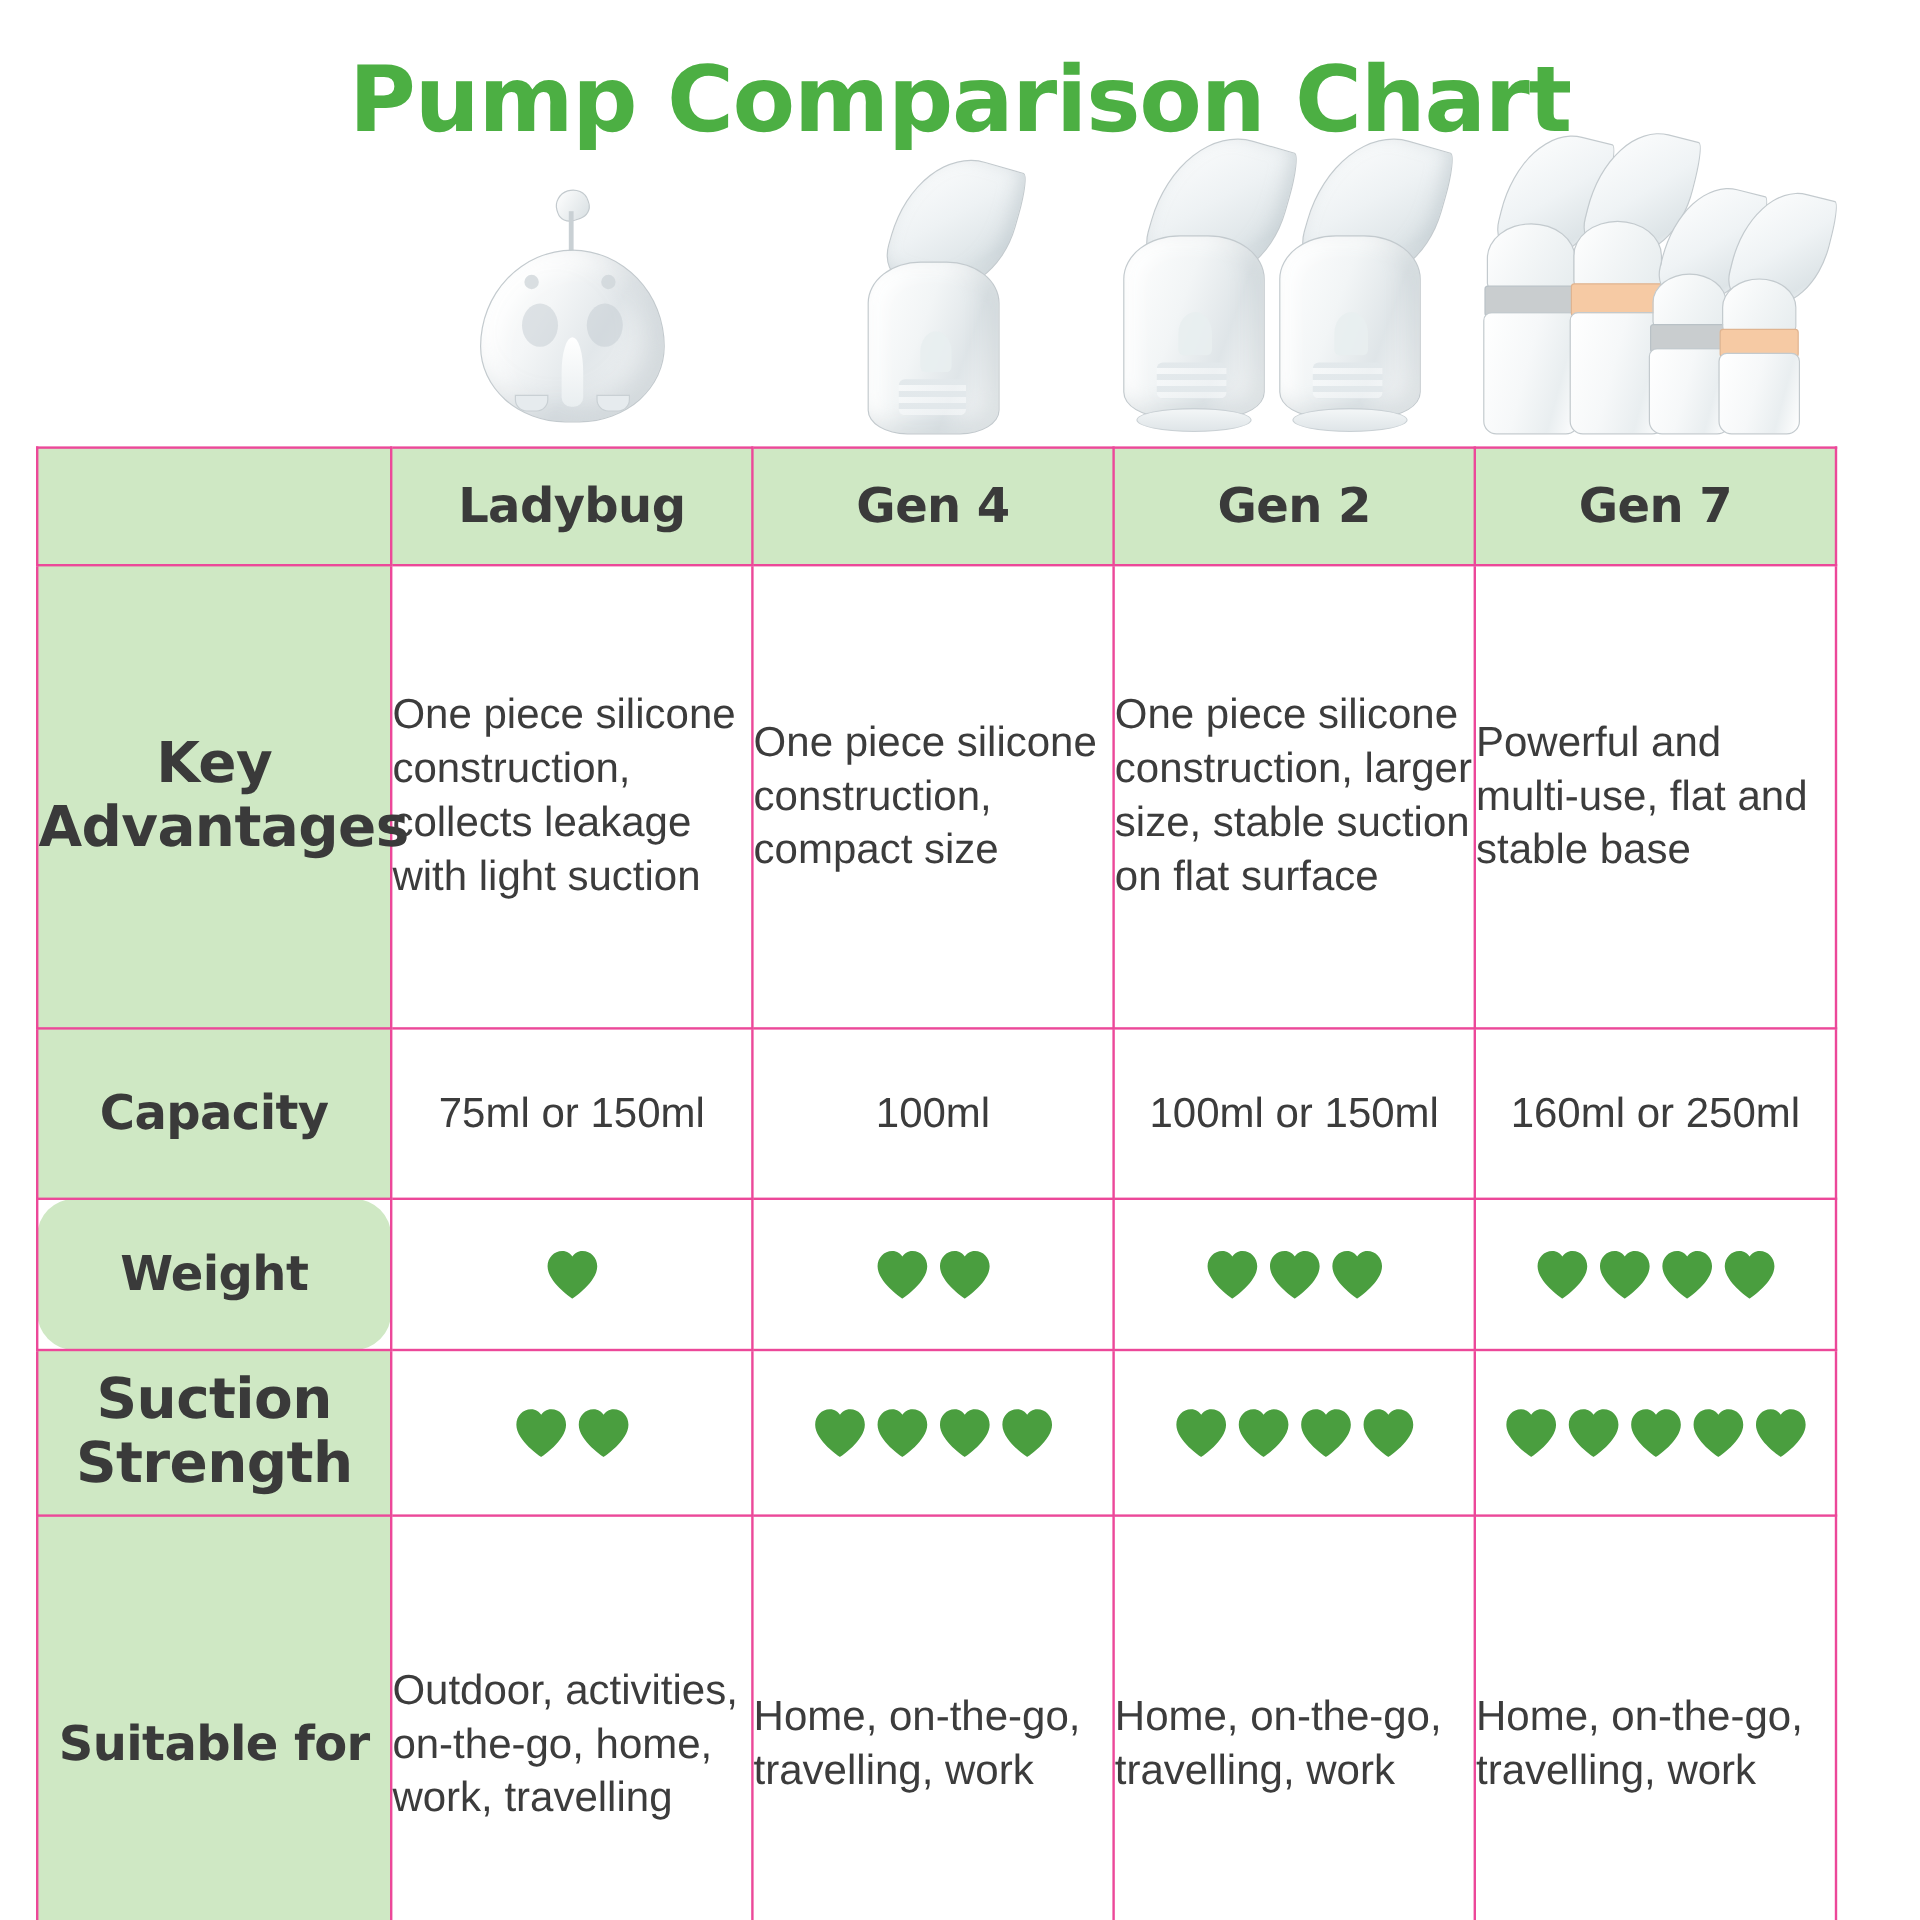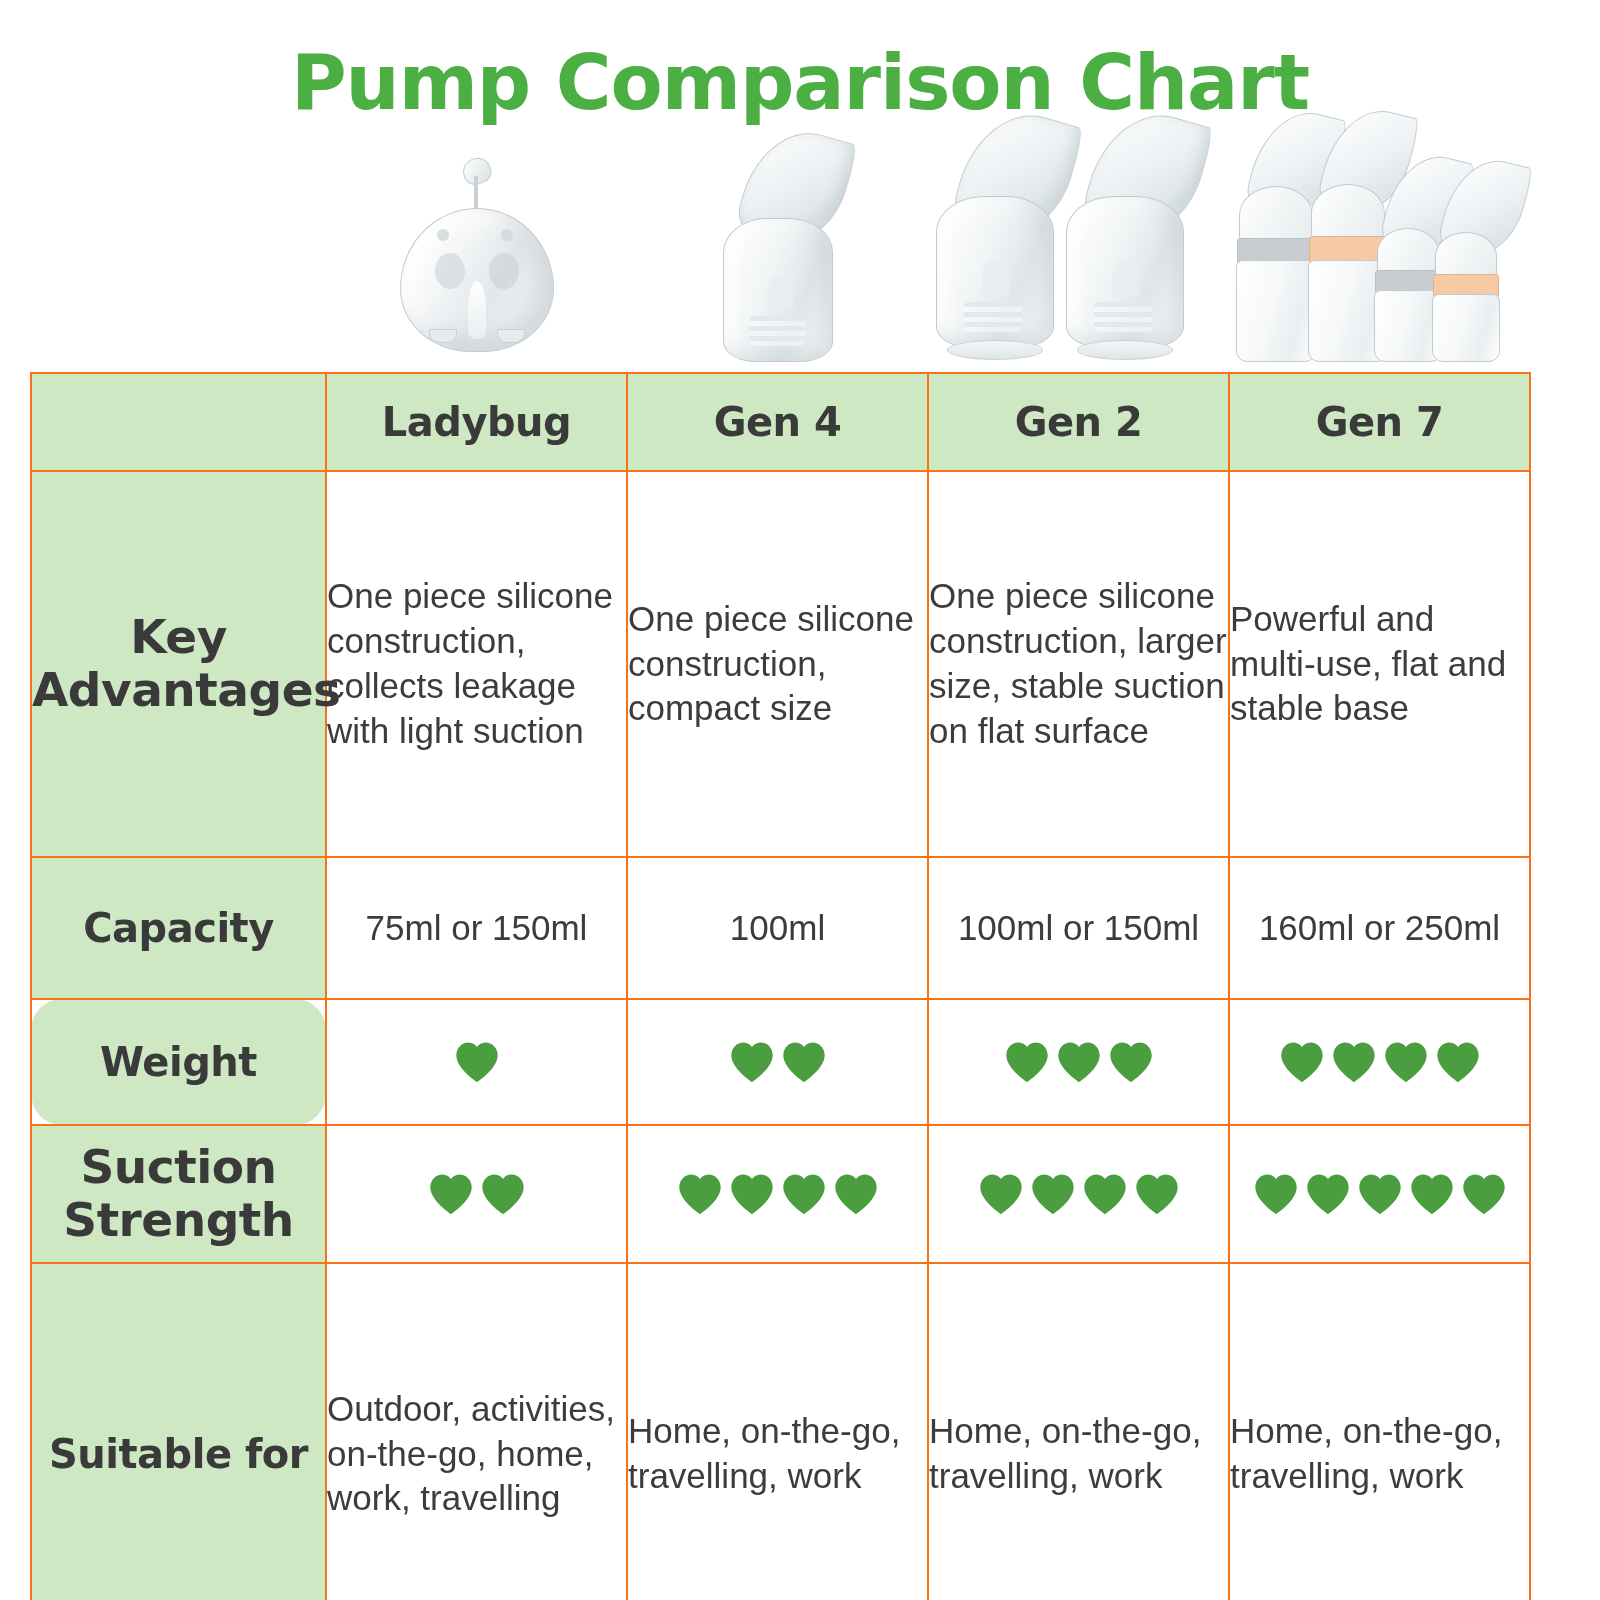--- a/index.html
+++ b/index.html
@@ -200,21 +200,21 @@
   
   table.cmp {
     position: absolute;
     left: 30px;
     top: 372px;
     width: 1500px;
     border-collapse: collapse;
     table-layout: fixed;
   }
   table.cmp td, table.cmp th {
-    border: 2px solid #f97316;
+    border: 2px solid #ec4899;
     vertical-align: middle;
     padding: 0;
   }
   col.c-label { width: 295px; }
   col.c-col   { width: 301px; }
 
   
   tr.head th {
     background: #cfe8c4;
     height: 96px;

